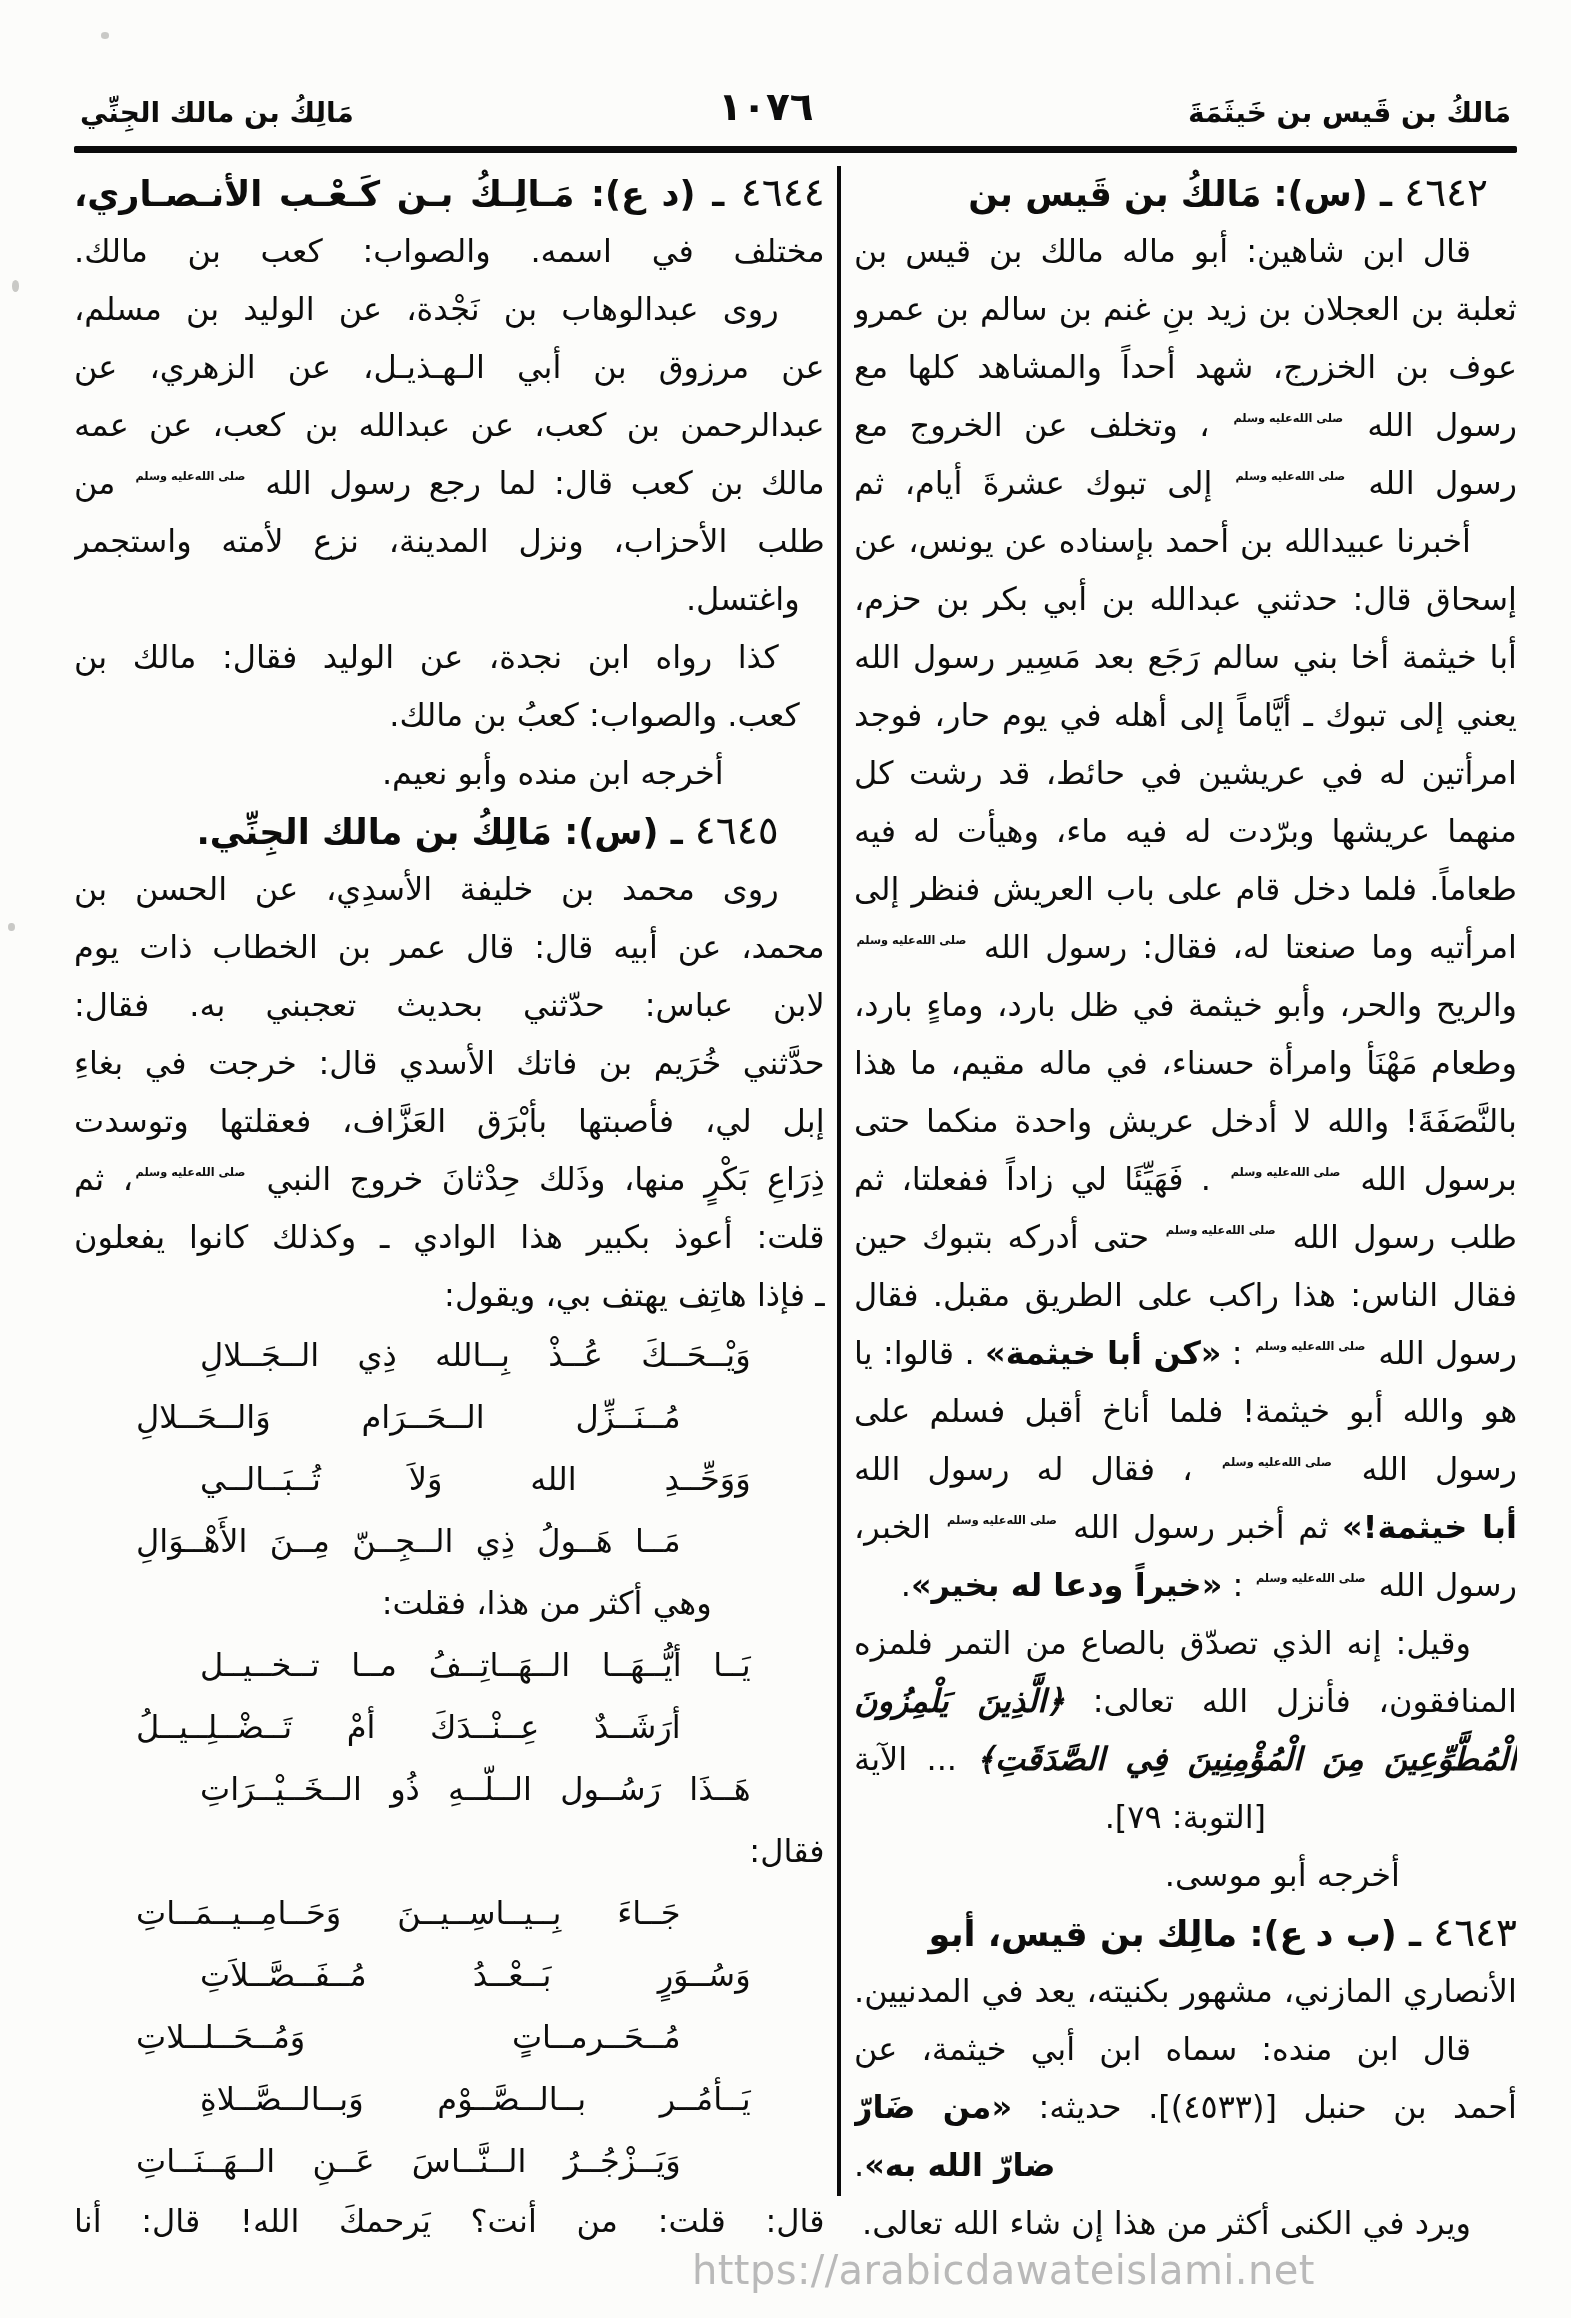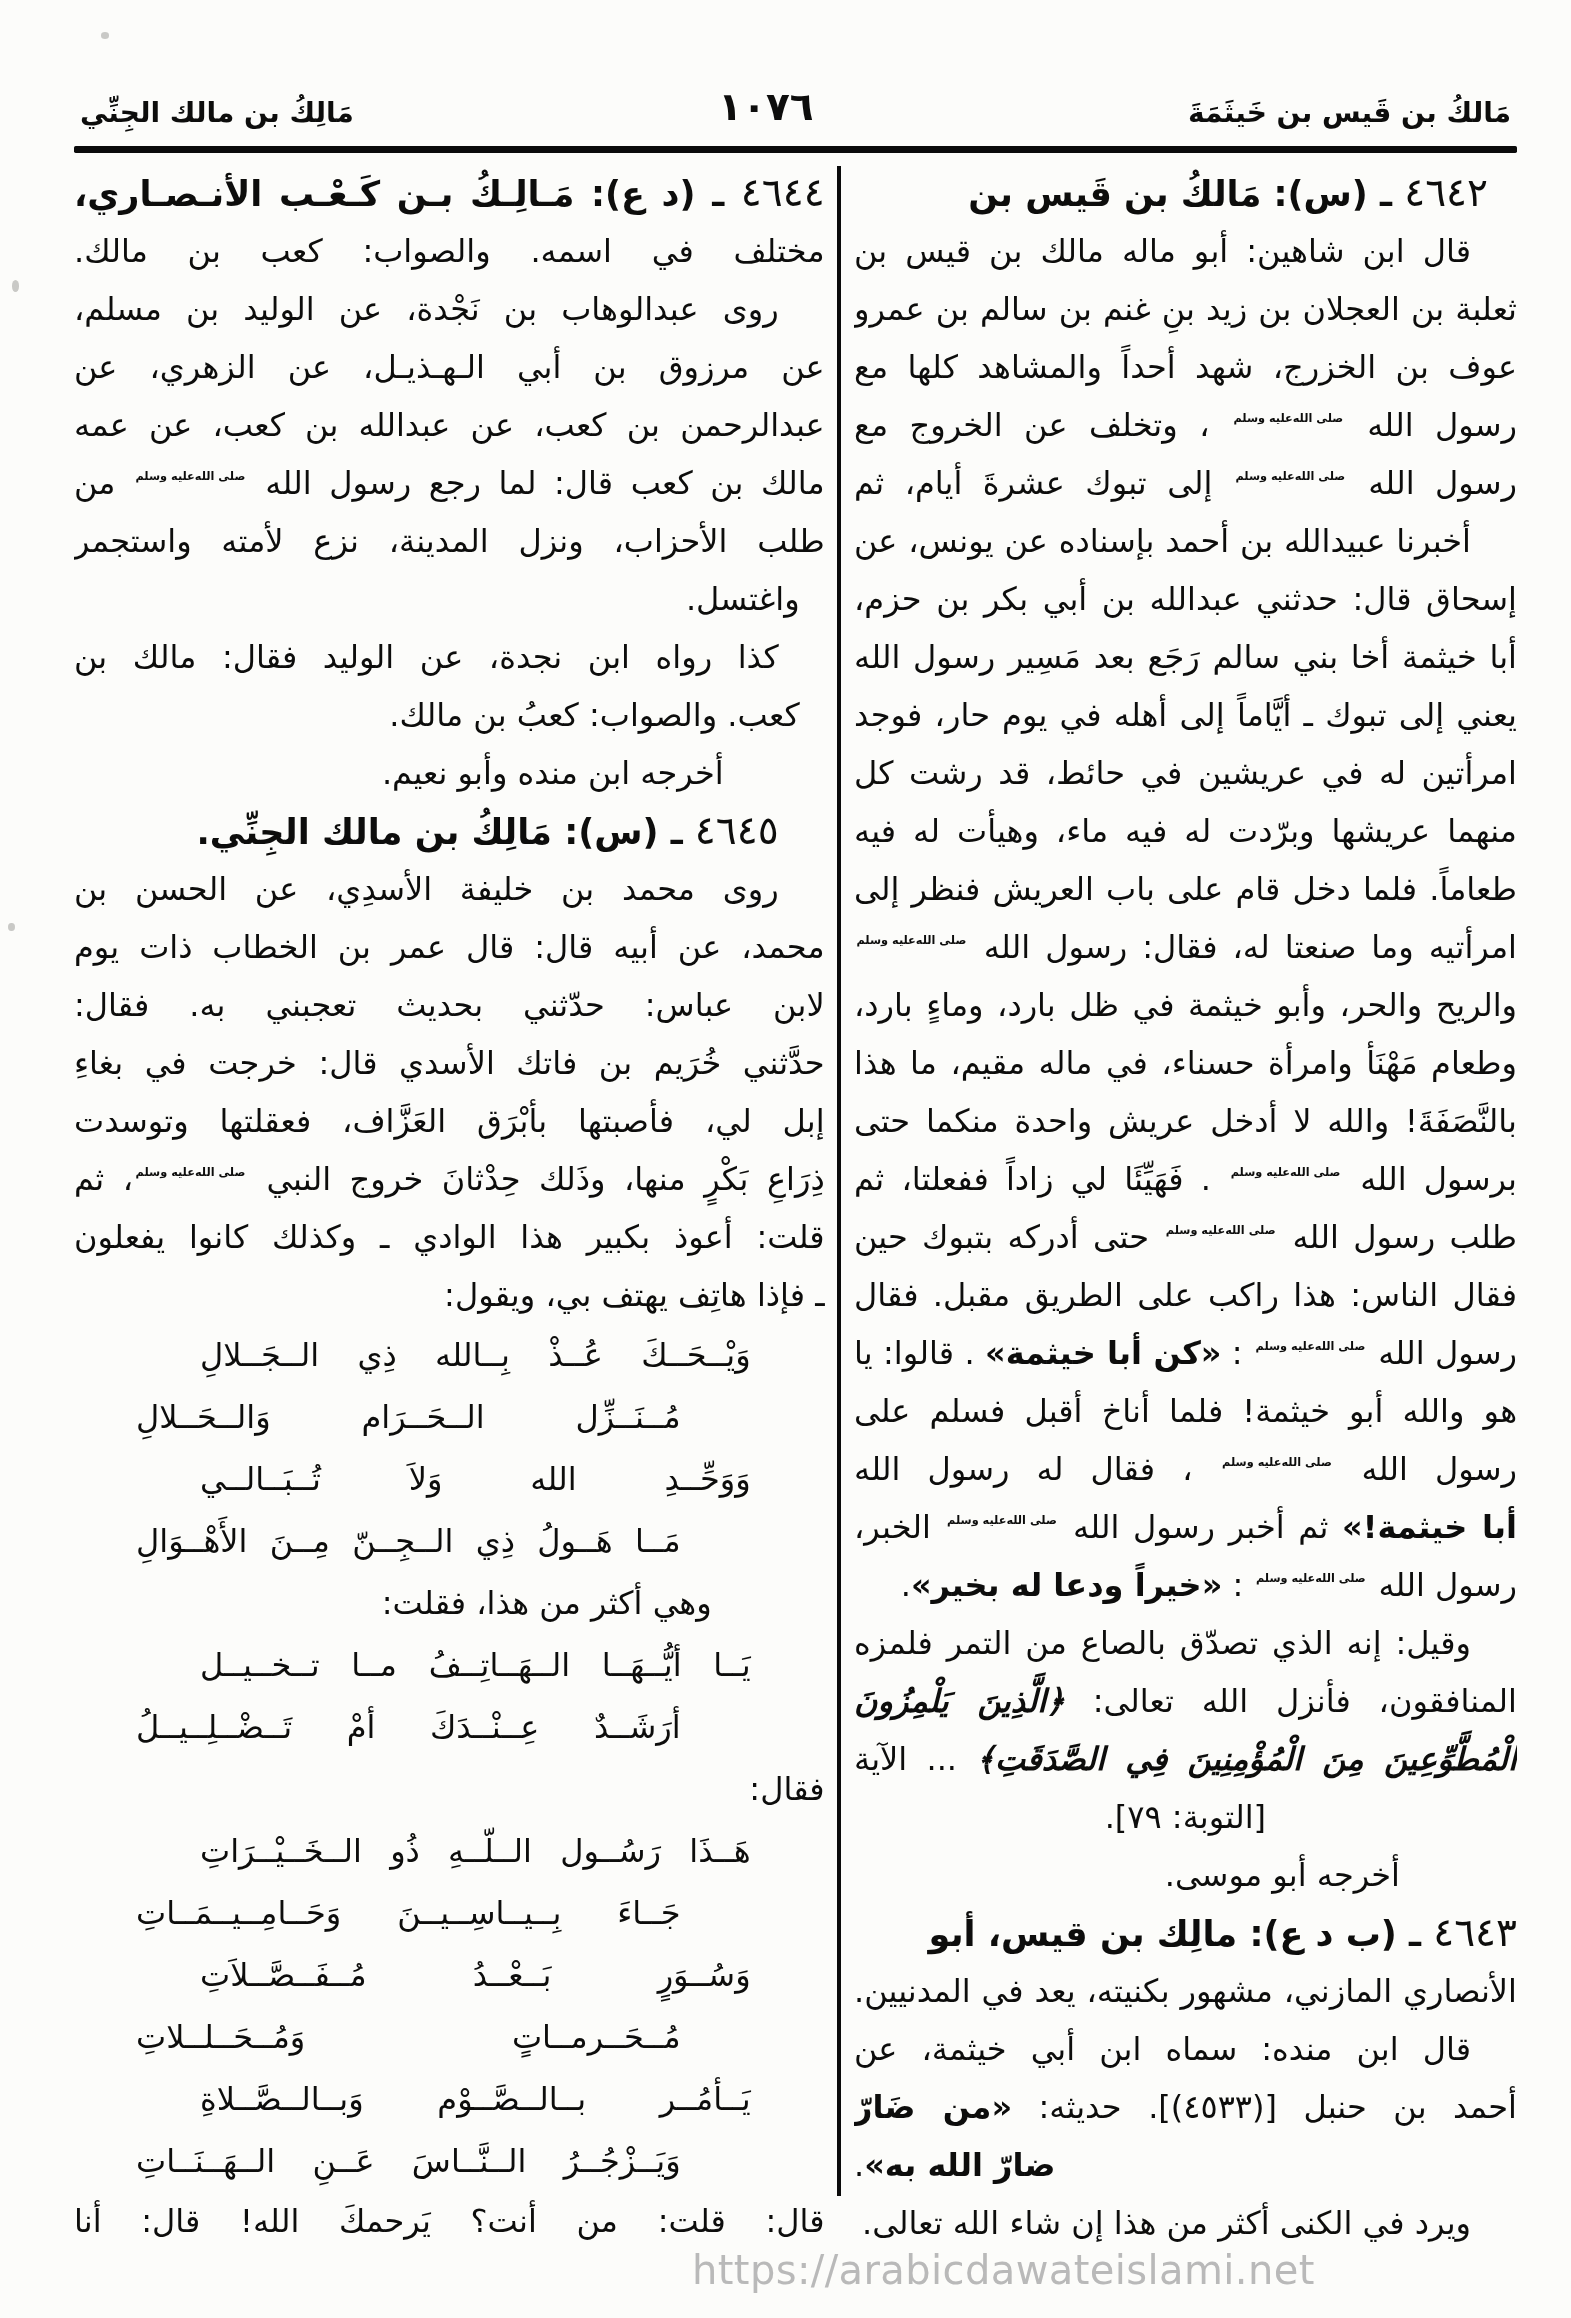--- a/index.html
+++ b/index.html
@@ -196,22 +196,22 @@
           </span><span>، ثم</span></div>
         <div class="line just"><span>قلت: أعوذ بكبير هذا الوادي ـ وكذلك كانوا يفعلون</span></div>
         <div class="line"><span>ـ فإذا هاتِف يهتف بي، ويقول:</span></div>
         <div class="line verse-a just"><span>وَيْــحَــكَ عُــذْ بِــالله ذِي الــجَــلالِ</span></div>
         <div class="line verse-b just"><span>مُــنَــزِّل الــحَــرَام وَالــحَــلالِ</span></div>
         <div class="line verse-a just"><span>وَوَحِّــدِ الله وَلاَ تُــبَــالــي</span></div>
         <div class="line verse-b just"><span>مَــا هَــولُ ذِي الــجِــنّ مِــنَ الأَهْــوَالِ</span></div>
         <div class="line sp" style="padding-right: 113px;"><span>وهي أكثر من هذا، فقلت:</span></div>
         <div class="line verse-a just"><span>يَــا أيُّــهَــا الــهَــاتِــفُ مــا تــخــيــل</span></div>
         <div class="line verse-b just"><span>أرَشَــدٌ عِــنْــدَكَ أمْ تَــضْــلِــيــلُ</span></div>
+        <div class="line verse-a just"><span>هَــذَا رَسُــول الــلّــهِ ذُو الــخَــيْــرَاتِ</span></div>
         <div class="line sp"><span>فقال:</span></div>
-        <div class="line verse-a just"><span>هَــذَا رَسُــول الــلّــهِ ذُو الــخَــيْــرَاتِ</span></div>
         <div class="line verse-b just"><span>جَــاءَ بِــيــاسِــيــنَ وَحَــامِــيــمَــاتِ</span></div>
         <div class="line verse-a just"><span>وَسُــوَرٍ بَــعْــدُ مُــفَــصَّــلاَتِ</span></div>
         <div class="line verse-b just"><span>مُــحَــرمــاتٍ وَمُــحَــلــلاتِ</span></div>
         <div class="line verse-a just"><span>يَــأمُــر بــالــصَّــوْم وَبــالــصَّــلاةِ</span></div>
         <div class="line verse-b just"><span>وَيَــزْجُــرُ الــنَّــاسَ عَــنِ الــهَــنَــاتِ</span></div>
         <div class="line just"><span>قال: قلت: من أنت؟ يَرحمكَ الله! قال: أنا</span></div>
       </section>
   </main>
 
   <div class="watermark">https://arabicdawateislami.net</div>

